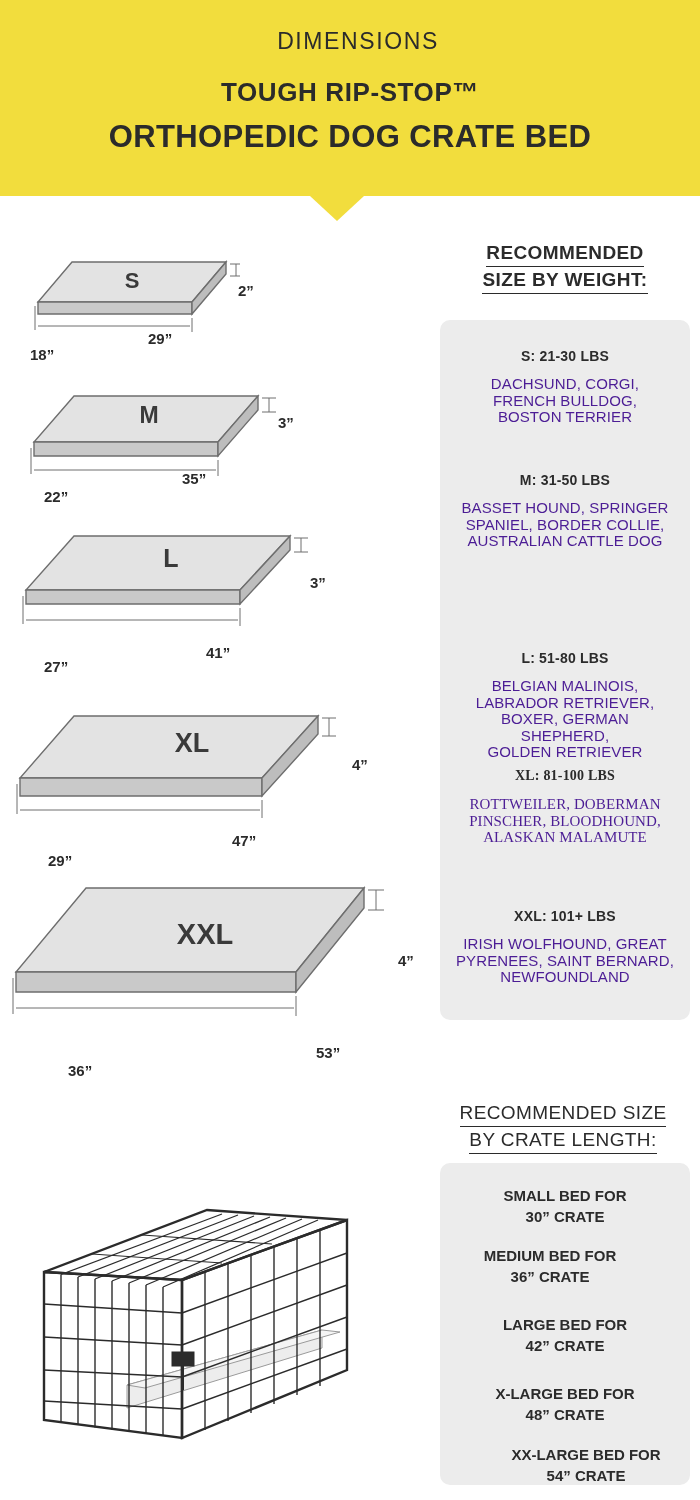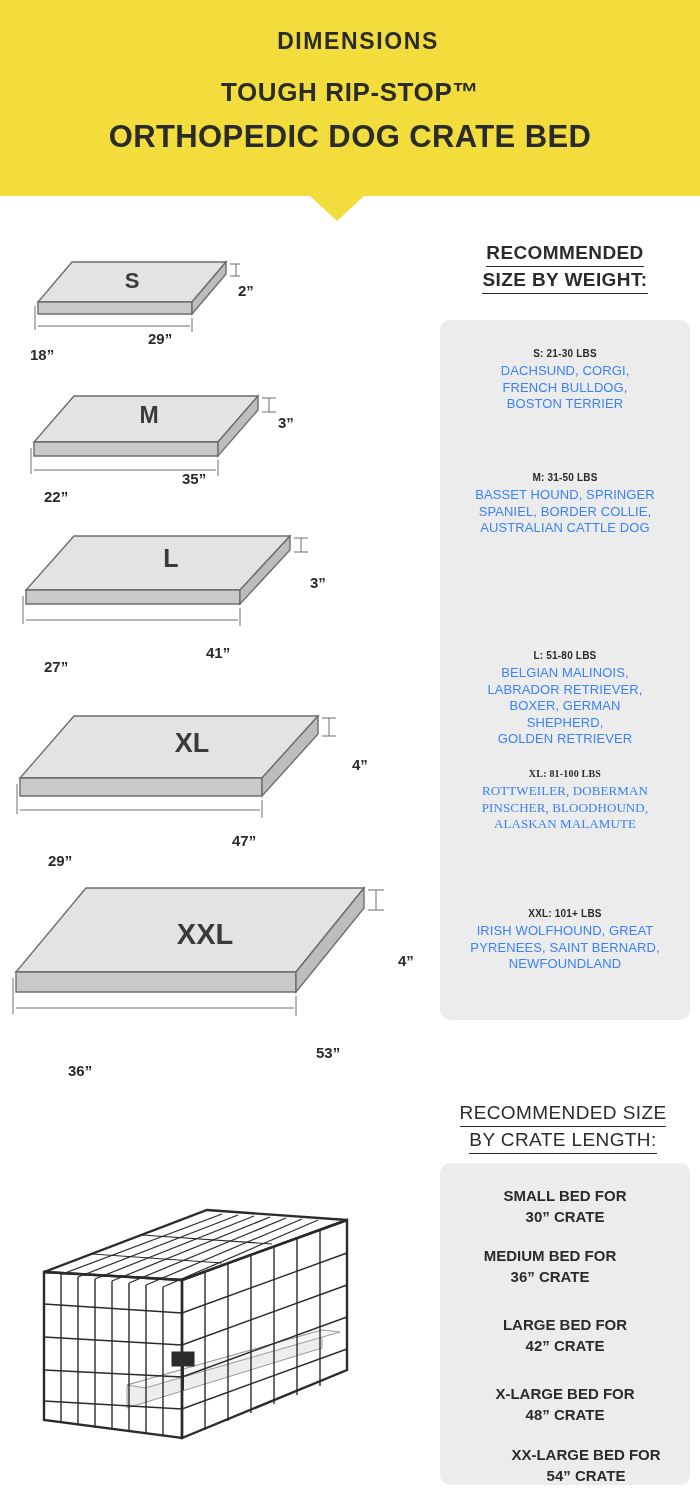--- a/index.html
+++ b/index.html
@@ -18,21 +18,21 @@
     width: 700px;
     height: 196px;
     background: #f2dd3d;
     position: relative;
     text-align: center;
     padding-top: 28px;
   }
   .header .kicker {
     font-size: 23px;
     letter-spacing: 1.6px;
-    font-weight: 700;
+    font-weight: 400;
     color: #2b2b2b;
     padding-left: 16px;
   }
   .header .line2 {
     font-size: 26px;
     font-weight: bold;
     letter-spacing: 0.6px;
     margin-top: 22px;
     color: #2b2b2b;
   }
@@ -89,30 +89,30 @@
     line-height: 25px;
   }
   .panel-heading span { border-bottom: 1px solid #2b2b2b; display: inline-block; padding-bottom: 1px;}
   .grey-card {
     position: absolute;
     background: #ececec;
     border-radius: 10px;
   }
   .wt-block { text-align: center; }
   .wt-title {
-    font-size: 10px;
+    font-size: 14px;
     font-weight: bold;
     color: #2b2b2b;
     letter-spacing: 0.2px;
   }
   .wt-breeds {
-    font-size: 13px;
-    color: #3b82f6;
+    font-size: 15px;
+    color: #4c1d95;
     line-height: 16.5px;
-    margin-top: 4px;
+    margin-top: 12px;
     letter-spacing: 0.1px;
   }
   .crate-row { text-align: center; }
   .crate-row .ct {
     font-size: 15px;
     font-weight: bold;
     line-height: 21px;
     color: #2b2b2b;
   }
 

